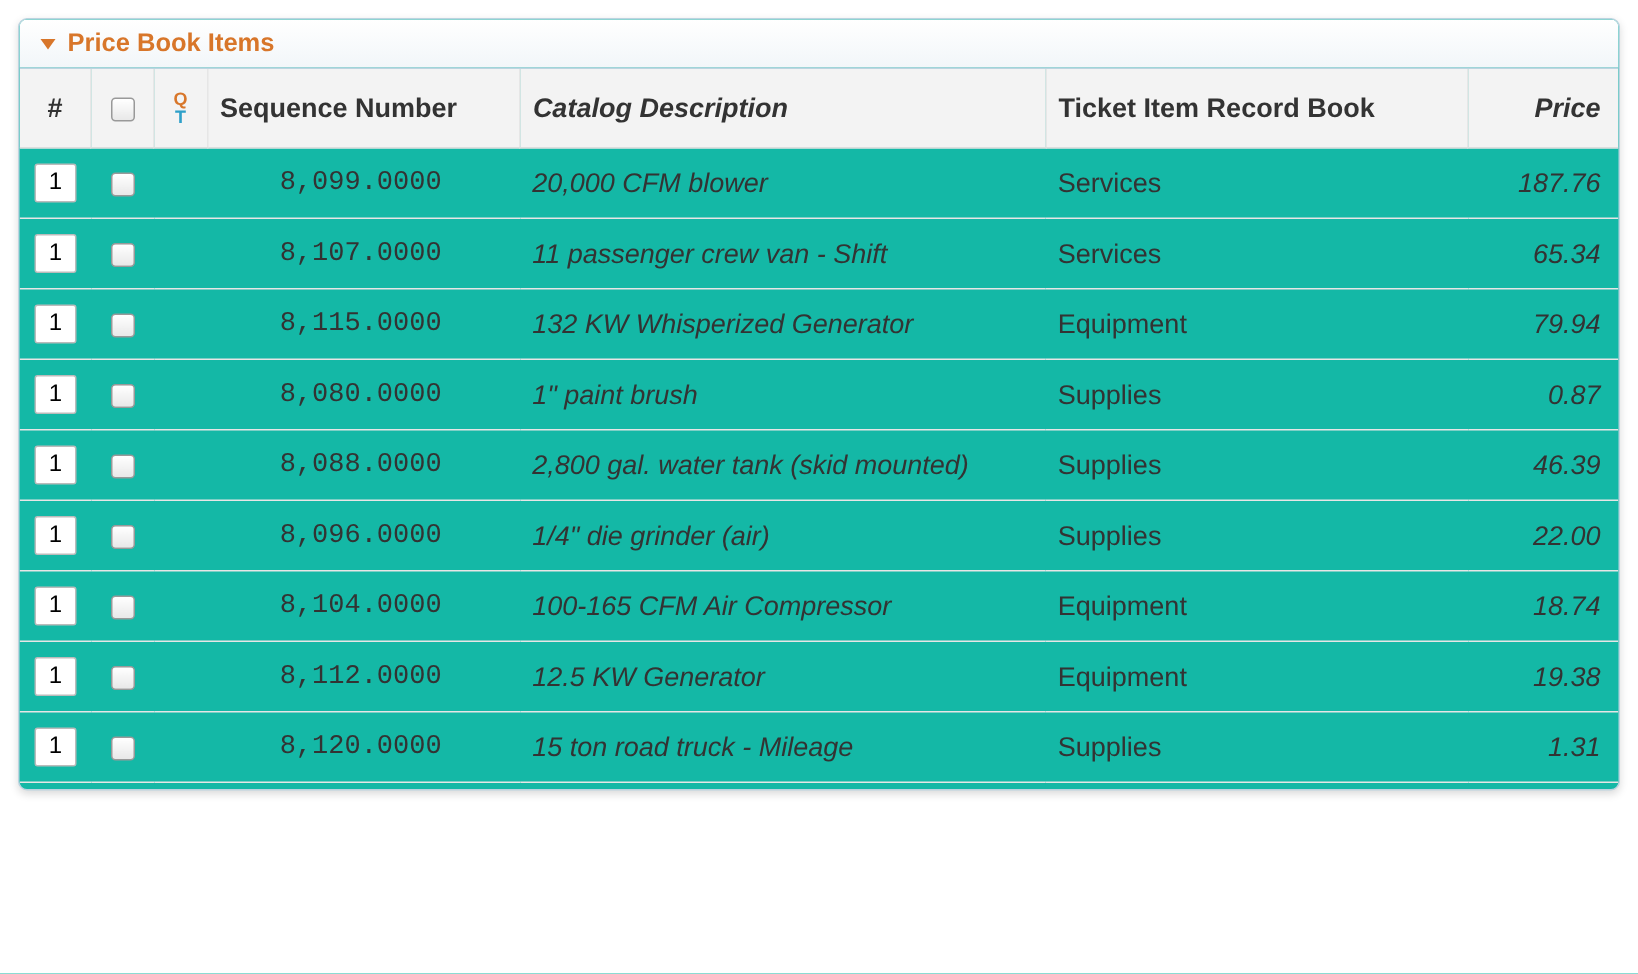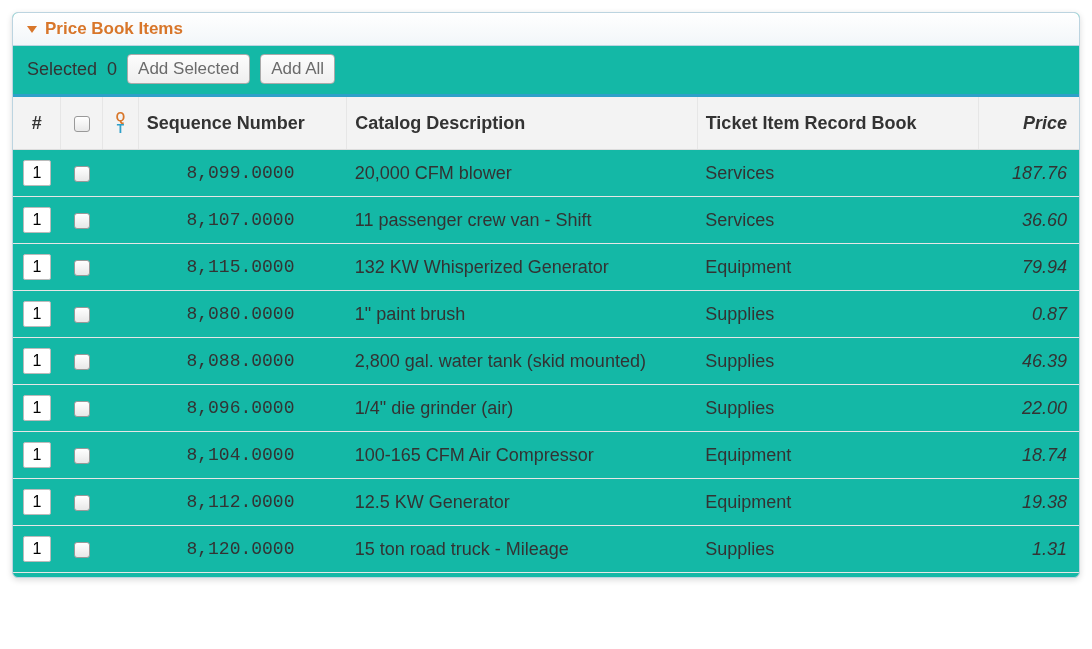--- a/index.html
+++ b/index.html
@@ -90,21 +90,21 @@
     color: #333;
     vertical-align: middle;
     white-space: nowrap;
     overflow: hidden;
     text-overflow: ellipsis;
   }
   .col-num   { width: 46px; text-align:center;}
   .col-chk   { width: 40px; text-align:center;}
   .col-qt    { width: 34px; text-align:center; font-size:12px; color:#d8762a; font-weight:bold; line-height:1;}
   .col-seq   { width: 200px; text-align:right; padding-right:12px;}
-  .col-desc  { width: 336px; }
+  .col-desc  { width: 336px; font-style: italic; }
   .col-type  { width: 270px; }
   .col-price { width: 96px; text-align:right; padding-right:12px;font-style:italic;}
   tbody .col-seq { text-align:center;font-family:Liberation Mono, monospace; }
   tbody .col-price { text-align:right; }
   .qty-input {
     width: 28px;
     height: 26px;
     border: 1px solid #bbb;
     border-radius: 2px;
     text-align: center;
@@ -150,26 +150,20 @@
 </head>
 <body>
 
 <div class="panel">
 
   <div class="panel-header">
     <div class="disclose"></div>
     <div class="panel-title">Price Book Items</div>
   </div>
 
-  <div class="toolbar">
-    <span class="selected-label">Selected</span>
-    <span class="selected-count">0</span>
-    <button class="btn">Add Selected</button>
-    <button class="btn">Add All</button>
-  </div>
 
   <div class="grid-wrap">
     <div class="table-scroll">
       <table>
         <thead>
           <tr>
             <th class="col-num">#</th>
             <th class="col-chk">
               <span class="chk"></span>
             </th>
@@ -195,21 +189,21 @@
               <td class="col-type">Services</td>
               <td class="col-price">187.76</td>
             </tr>
             <tr>
               <td class="col-num"><input class="qty-input" value="1" style=""></td>
               <td class="col-chk"><span class="chk"></span></td>
               <td class="col-qt"></td>
               <td class="col-seq">8,107.0000</td>
               <td class="col-desc">11 passenger crew van - Shift</td>
               <td class="col-type">Services</td>
-              <td class="col-price">36.60</td>
+              <td class="col-price">65.34</td>
             </tr>
             <tr>
               <td class="col-num"><input class="qty-input" value="1" style=""></td>
               <td class="col-chk"><span class="chk"></span></td>
               <td class="col-qt"></td>
               <td class="col-seq">8,115.0000</td>
               <td class="col-desc">132 KW Whisperized Generator</td>
               <td class="col-type">Equipment</td>
               <td class="col-price">79.94</td>
             </tr>

